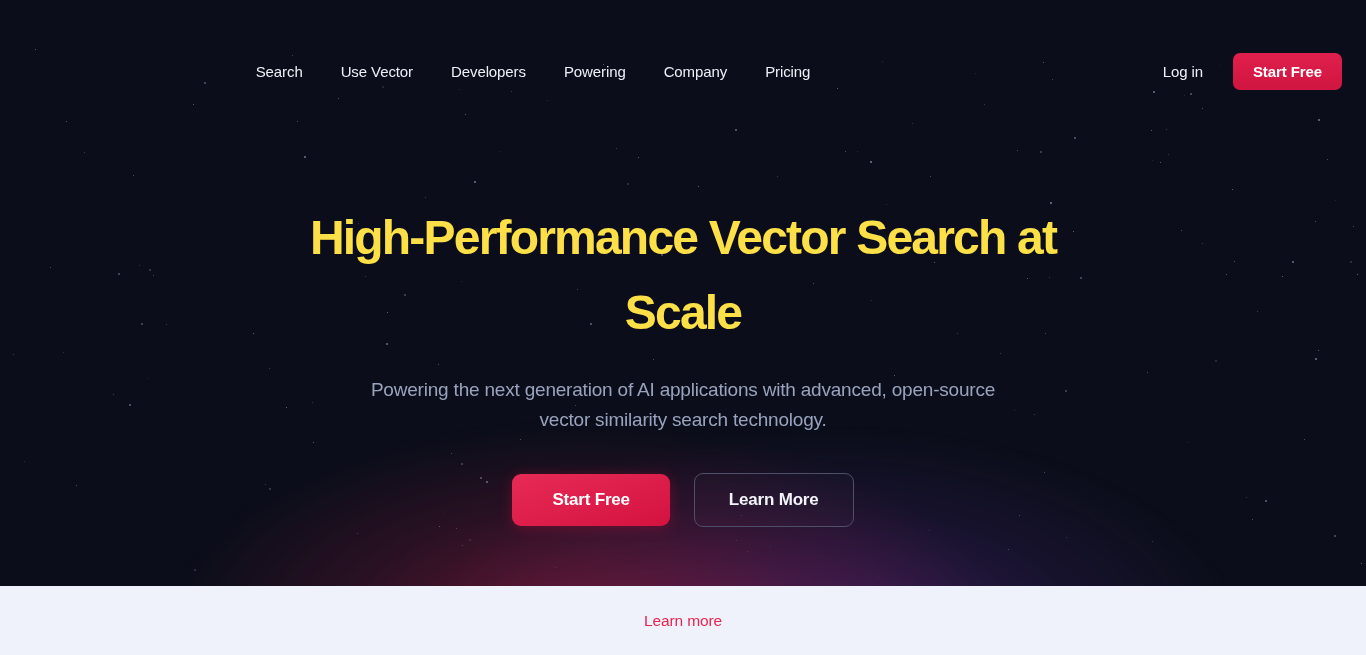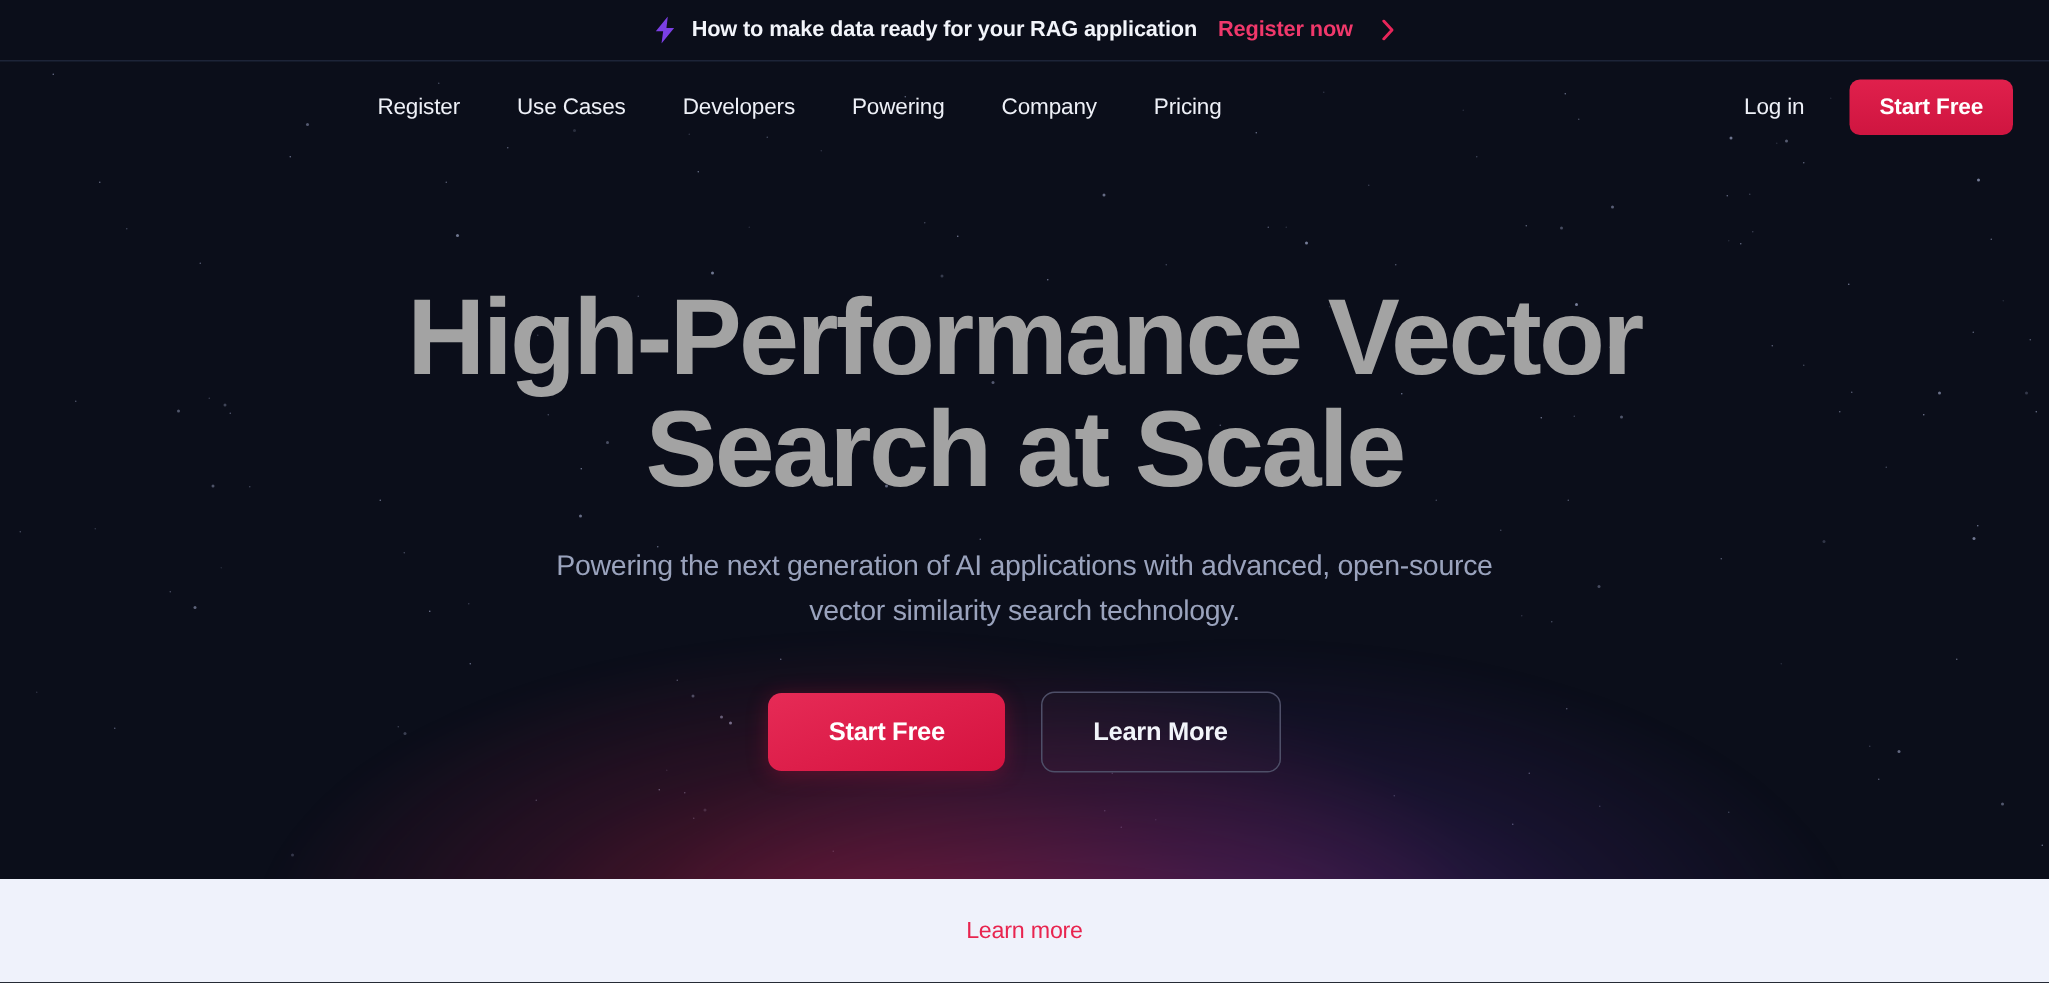--- a/index.html
+++ b/index.html
@@ -164,27 +164,27 @@
 
   .hero-content {
     position: relative;
     z-index: 20;
     width: 100%;
     padding-top: 143px;
     text-align: center;
   }
 
   .headline {
-    font-size: 72px;
+    font-size: 48px;
     line-height: 75px;
     font-weight: 700;
-    color: #a3a3a3;
+    color: #fde047;
     letter-spacing: -1.8px;
     max-width: 830px;
-    margin: 4px auto;
+    margin: 16px auto;
   }
 
   .subhead {
     margin: 25px auto 0;
     max-width: 645px;
     font-size: 19px;
     line-height: 30px;
     font-weight: 400;
     color: #9aa3bd;
     letter-spacing: -0.2px;
@@ -269,34 +269,20 @@
     position: absolute;
     background: #b9c2e6;
     border-radius: 50%;
   }
 </style>
 </head>
 <body>
 
 <div class="page">
 
-  <div class="announce">
-    <span class="bolt-icon">
-      <svg width="15" height="18" viewBox="0 0 15 18" aria-hidden="true">
-        <path d="M9.2 0 L1.2 9.9 L6.1 9.9 L5.0 18 L13.4 7.7 L8.3 7.7 Z" fill="#7b3fe4"></path>
-      </svg>
-    </span>
-    <span class="announce-text">How to make data ready for your RAG application</span>
-    <a class="announce-link">Register now</a>
-    <span class="announce-chevron">
-      <svg width="9" height="14" viewBox="0 0 9 14" aria-hidden="true">
-        <path d="M1.5 1 L7 7 L1.5 13" stroke="#e8255a" stroke-width="1.9" fill="none" stroke-linecap="round" stroke-linejoin="round"></path>
-      </svg>
-    </span>
-  </div>
 
   <div class="hero">
     <div class="stars">
         <div class="star" style="width: 1px; height: 1px; left: 741.267px; top: 473.939px; opacity: 0.33;"></div>
         <div class="star" style="width: 2px; height: 2px; left: 590.294px; top: 281.501px; opacity: 0.49;"></div>
         <div class="star" style="width: 1px; height: 1px; left: 1314.74px; top: 180.234px; opacity: 0.51;"></div>
         <div class="star" style="width: 1px; height: 1px; left: 438.034px; top: 323.138px; opacity: 0.53;"></div>
         <div class="star" style="width: 2px; height: 2px; left: 1152.98px; top: 49.7806px; opacity: 0.57;"></div>
         <div class="star" style="width: 1px; height: 1px; left: 1152.42px; top: 500.497px; opacity: 0.33;"></div>
         <div class="star" style="width: 1px; height: 1px; left: 1150.8px; top: 88.6363px; opacity: 0.55;"></div>
@@ -452,22 +438,22 @@
       <div class="cta-row">
         <button class="btn-start-hero">Start Free</button>
         <button class="btn-learn-hero">Learn More</button>
       </div>
     </div>
   </div>
 
   <div class="header" style="position:absolute; top:41px; left:0;">
 
     <nav class="nav">
-      <a class="nav-item">Register</a>
-      <a class="nav-item">Use Cases</a>
+      <a class="nav-item">Search</a>
+      <a class="nav-item">Use Vector</a>
       <a class="nav-item">Developers</a>
       <a class="nav-item">Powering</a>
       <a class="nav-item">Company</a>
       <a class="nav-item">Pricing</a>
     </nav>
 
     <div class="header-right">
       <a class="login-link">Log in</a>
       <button class="btn-start-header">Start Free</button>
     </div>

